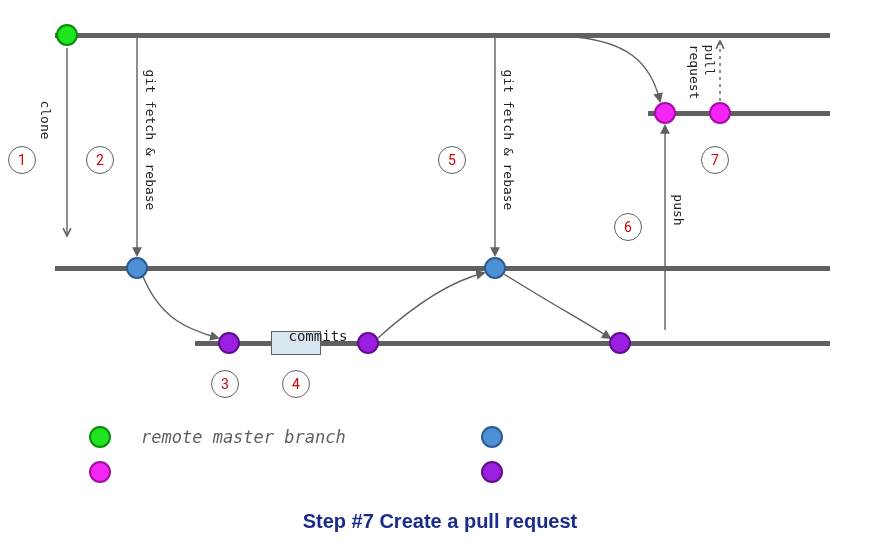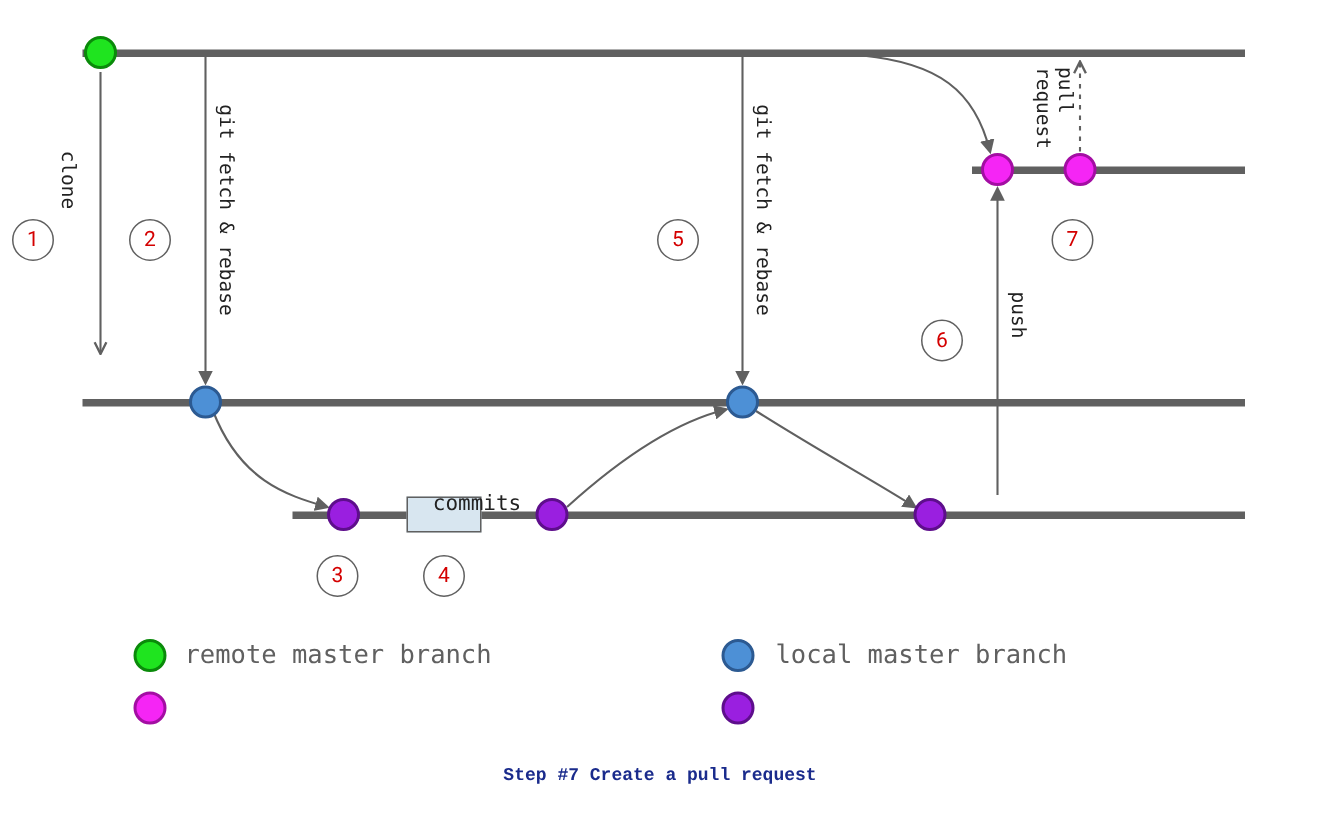--- a/index.html
+++ b/index.html
@@ -92,22 +92,22 @@
   }
   .legend-text {
     position: absolute;
     font-size: 17px;
     color: var(--gray);
     font-family: "Consolas", "Menlo", monospace;
     white-space: nowrap;
   }
   .caption {
     position: absolute;
-    font-size: 12px;
-    font-family: Liberation Mono, monospace;
+    font-size: 20px;
+    font-family: Liberation Sans, sans-serif;
     color: var(--navy);
     font-weight: 700;
     transform: translateX(-50%);
   }
 </style>
 </head>
 <body>
 
 <div class="canvas">
 
@@ -167,23 +167,22 @@
 
   <div class="stepcircle" style="left:22px;  top:160px;">1</div>
   <div class="stepcircle" style="left:100px; top:160px;">2</div>
   <div class="stepcircle" style="left:225px; top:384px;">3</div>
   <div class="stepcircle" style="left:296px; top:384px;">4</div>
   <div class="stepcircle" style="left:452px; top:160px;">5</div>
   <div class="stepcircle" style="left:628px; top:227px;">6</div>
   <div class="stepcircle" style="left:715px; top:160px;">7</div>
 
   <div class="legend-dot" style="left:100px; top:437px; background:#1fe41f; border-color:#0a8a0a;"></div>
-  <div class="legend-text" style="left:123px; top:427px;">remote master branch</div>
+  <div class="legend-text" style="left:141px; top:427px;font-style:italic;">remote master branch</div>
 
   <div class="legend-dot" style="left:100px; top:472px; background:#f525f5; border-color:#a30ea3;"></div>
 
   <div class="legend-dot" style="left:492px; top:437px; background:#4d90d6; border-color:#2c5a92;"></div>
-  <div class="legend-text" style="left:517px; top:427px;">local master branch</div>
 
   <div class="legend-dot" style="left:492px; top:472px; background:#9a1fe0; border-color:#5e0e8c;"></div>
 
   <div class="caption" style="left:440px; top:510px;">Step #7 Create a pull request</div>
 </div>
 
 </body></html>

